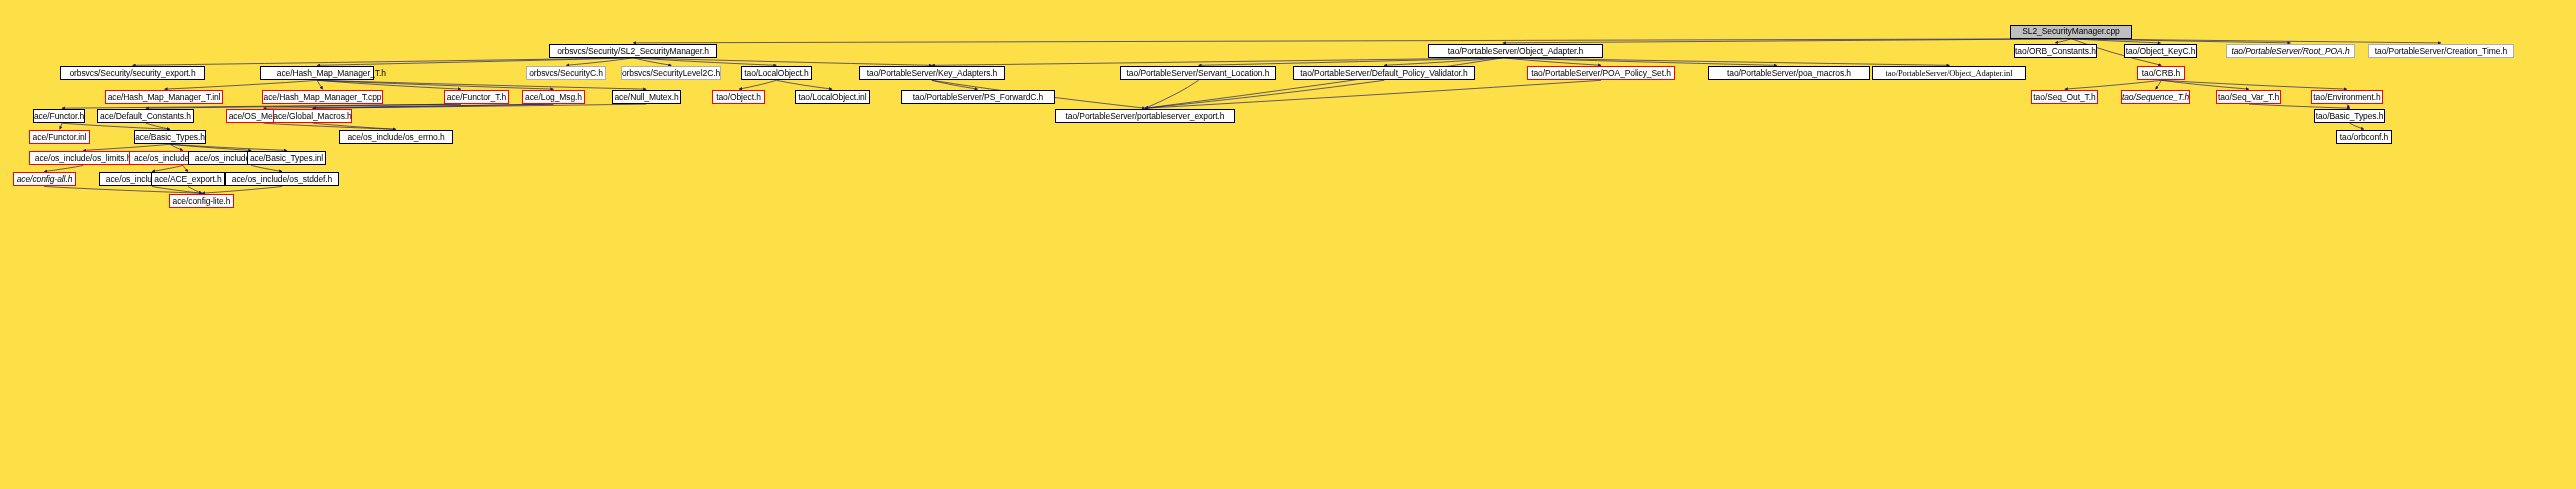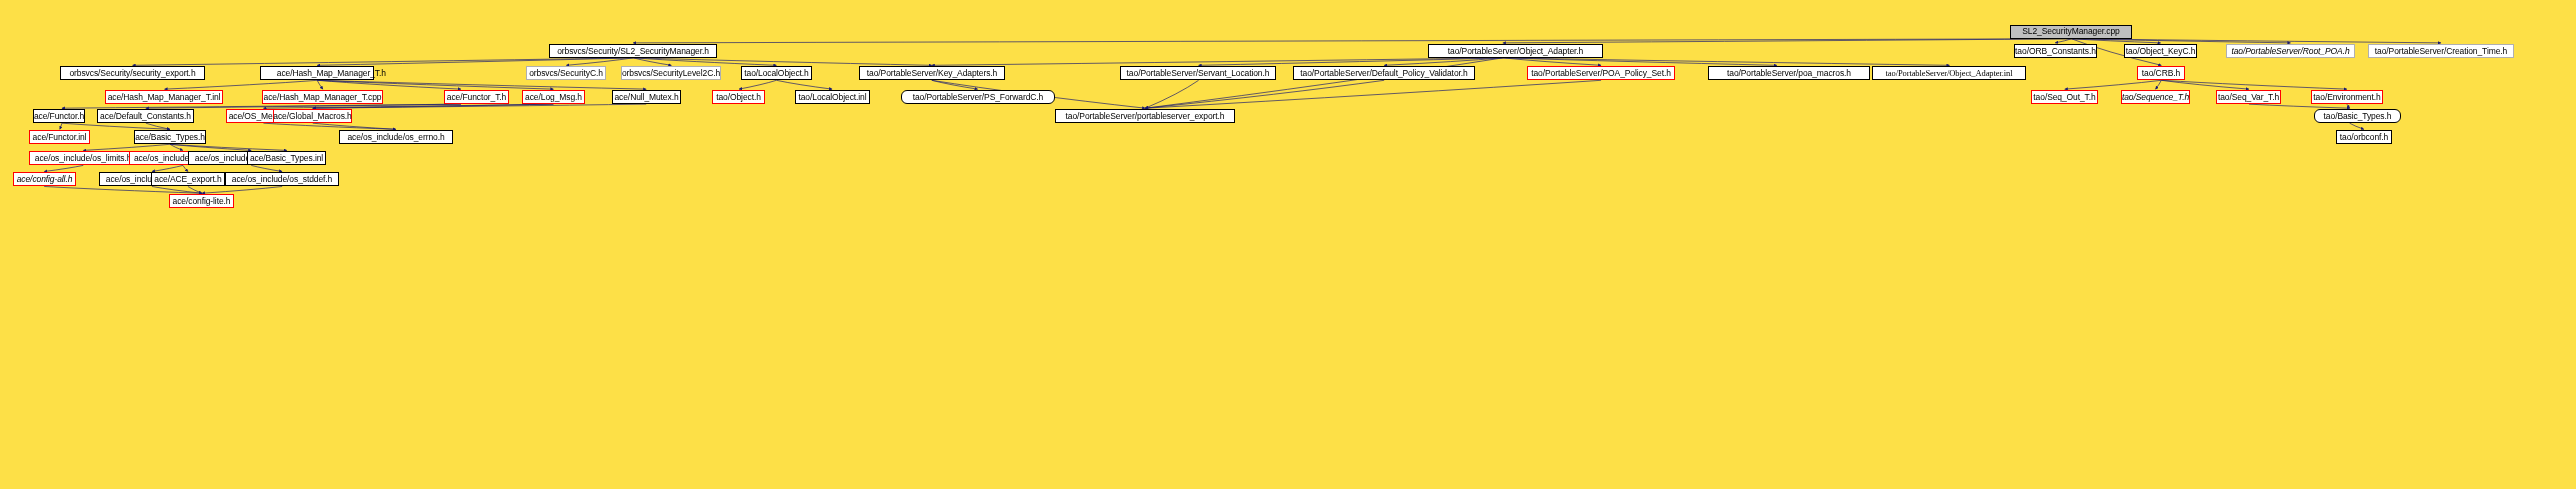--- a/index.html
+++ b/index.html
@@ -143,32 +143,32 @@
       <div class="node red" style="left: 1527px; top: 66px; width: 148px;">tao/PortableServer/POA_Policy_Set.h</div>
       <div class="node" style="left: 1708px; top: 66px; width: 162px;">tao/PortableServer/poa_macros.h</div>
       <div class="node" style="left: 1872px; top: 66px; width: 154px; font-family: Liberation Serif, serif;">tao/PortableServer/Object_Adapter.inl</div>
       <div class="node red" style="left: 105px; top: 90px; width: 118px;">ace/Hash_Map_Manager_T.inl</div>
       <div class="node red" style="left: 262px; top: 90px; width: 121px;">ace/Hash_Map_Manager_T.cpp</div>
       <div class="node red" style="left: 428px; top: 90px; width: 65px; margin-left: 16px;">ace/Functor_T.h</div>
       <div class="node red" style="left: 522px; top: 90px; width: 63px;">ace/Log_Msg.h</div>
       <div class="node" style="left: 612px; top: 90px; width: 69px;">ace/Null_Mutex.h</div>
       <div class="node red" style="left: 712px; top: 90px; width: 53px;">tao/Object.h</div>
       <div class="node" style="left: 795px; top: 90px; width: 75px;">tao/LocalObject.inl</div>
-      <div class="node" style="left: 901px; top: 90px; width: 154px; border-radius: 6px;">tao/PortableServer/PS_ForwardC.h</div>
+      <div class="node" style="left: 901px; top: 90px; width: 154px;">tao/PortableServer/PS_ForwardC.h</div>
       <div class="node red" style="left: 2137px; top: 66px; width: 48px;">tao/CRB.h</div>
       <div class="node red" style="left: 2031px; top: 90px; width: 67px;">tao/Seq_Out_T.h</div>
       <div class="node red" style="left: 2121px; top: 90px; width: 69px; font-style: italic;">tao/Sequence_T.h</div>
       <div class="node red" style="left: 2216px; top: 90px; width: 65px;">tao/Seq_Var_T.h</div>
       <div class="node red" style="left: 2311px; top: 90px; width: 72px;">tao/Environment.h</div>
       <div class="node" style="left: 33px; top: 109px; width: 52px;">ace/Functor.h</div>
       <div class="node" style="left: 97px; top: 109px; width: 97px;">ace/Default_Constants.h</div>
       <div class="node red" style="left: 226px; top: 109px; width: 74px;">ace/OS_Memory.h</div>
       <div class="node red" style="left: 273px; top: 109px; width: 79px;">ace/Global_Macros.h</div>
       <div class="node" style="left: 1055px; top: 109px; width: 180px;">tao/PortableServer/portableserver_export.h</div>
-      <div class="node" style="left: 2314px; top: 109px; width: 87px; border-radius: 6px;">tao/Basic_Types.h</div>
+      <div class="node" style="left: 2314px; top: 109px; width: 71px;">tao/Basic_Types.h</div>
       <div class="node red" style="left: 29px; top: 130px; width: 61px;">ace/Functor.inl</div>
       <div class="node" style="left: 134px; top: 130px; width: 72px;">ace/Basic_Types.h</div>
       <div class="node" style="left: 339px; top: 130px; width: 114px;">ace/os_include/os_errno.h</div>
       <div class="node" style="left: 2336px; top: 130px; width: 56px;">tao/orbconf.h</div>
       <div class="node red" style="left: 28.6px; top: 151px; width: 109px;">ace/os_include/os_limits.h</div>
       <div class="node red" style="left: 129px; top: 151px; width: 107px;">ace/os_include/os_stdlib.h</div>
       <div class="node" style="left: 188px; top: 151px; width: 126px;">ace/os_include/sys/os_types.h</div>
       <div class="node" style="left: 247px; top: 151px; width: 79px;">ace/Basic_Types.inl</div>
       <div class="node red" style="left: 13px; top: 172px; width: 63px; font-style: italic;">ace/config-all.h</div>
       <div class="node" style="left: 99px; top: 172px; width: 107px;">ace/os_include/os_float.h</div>

